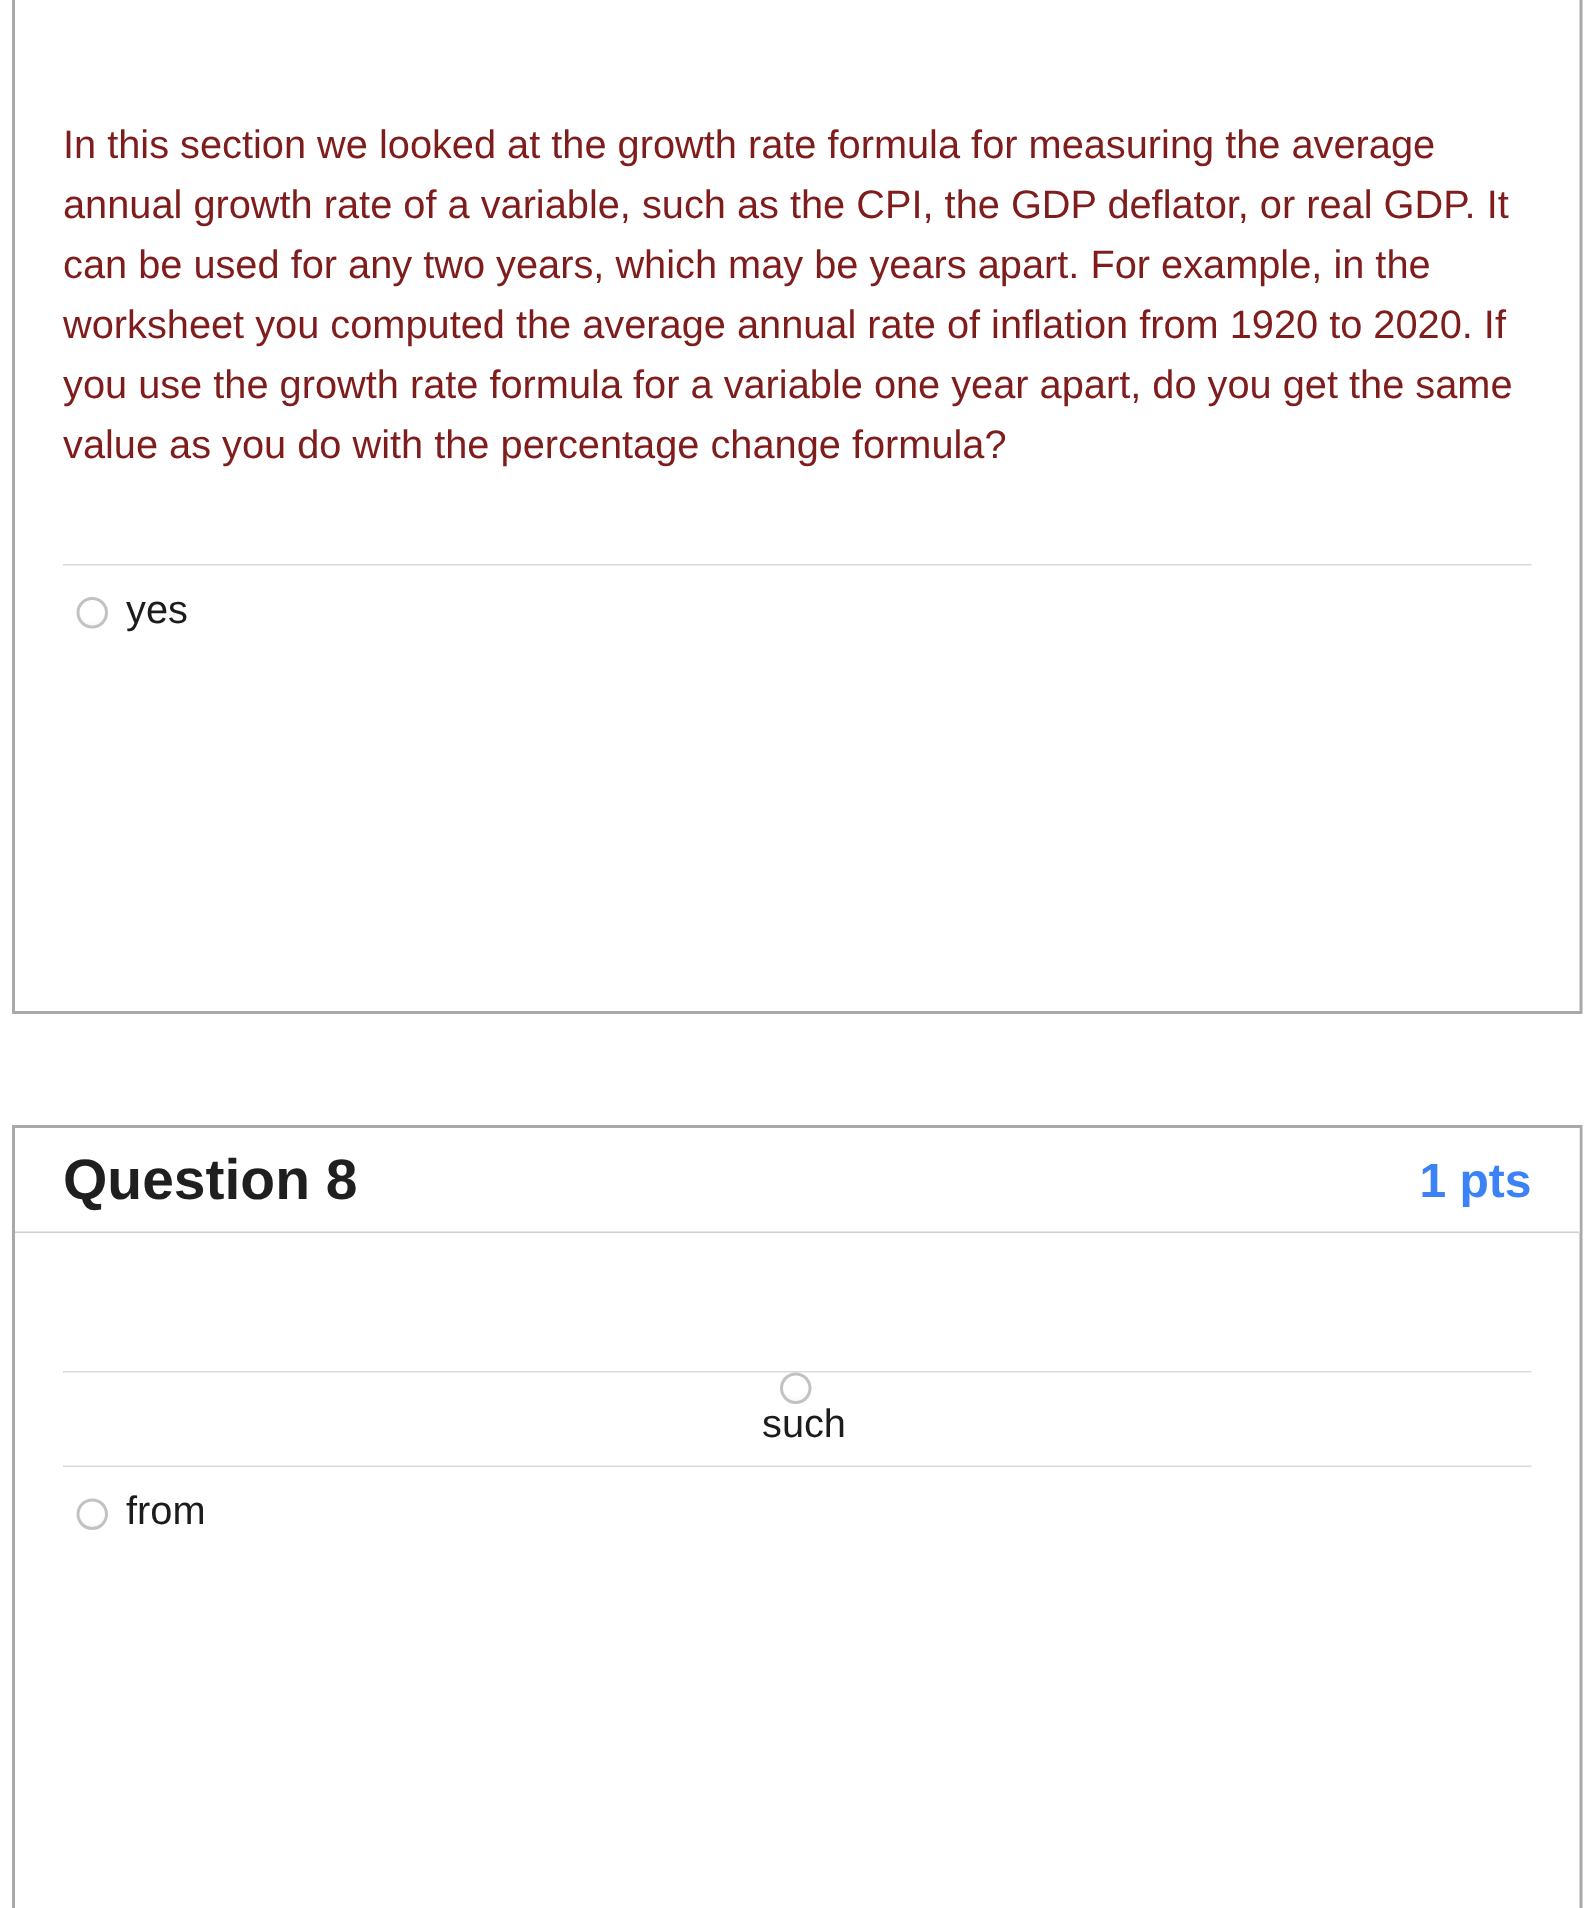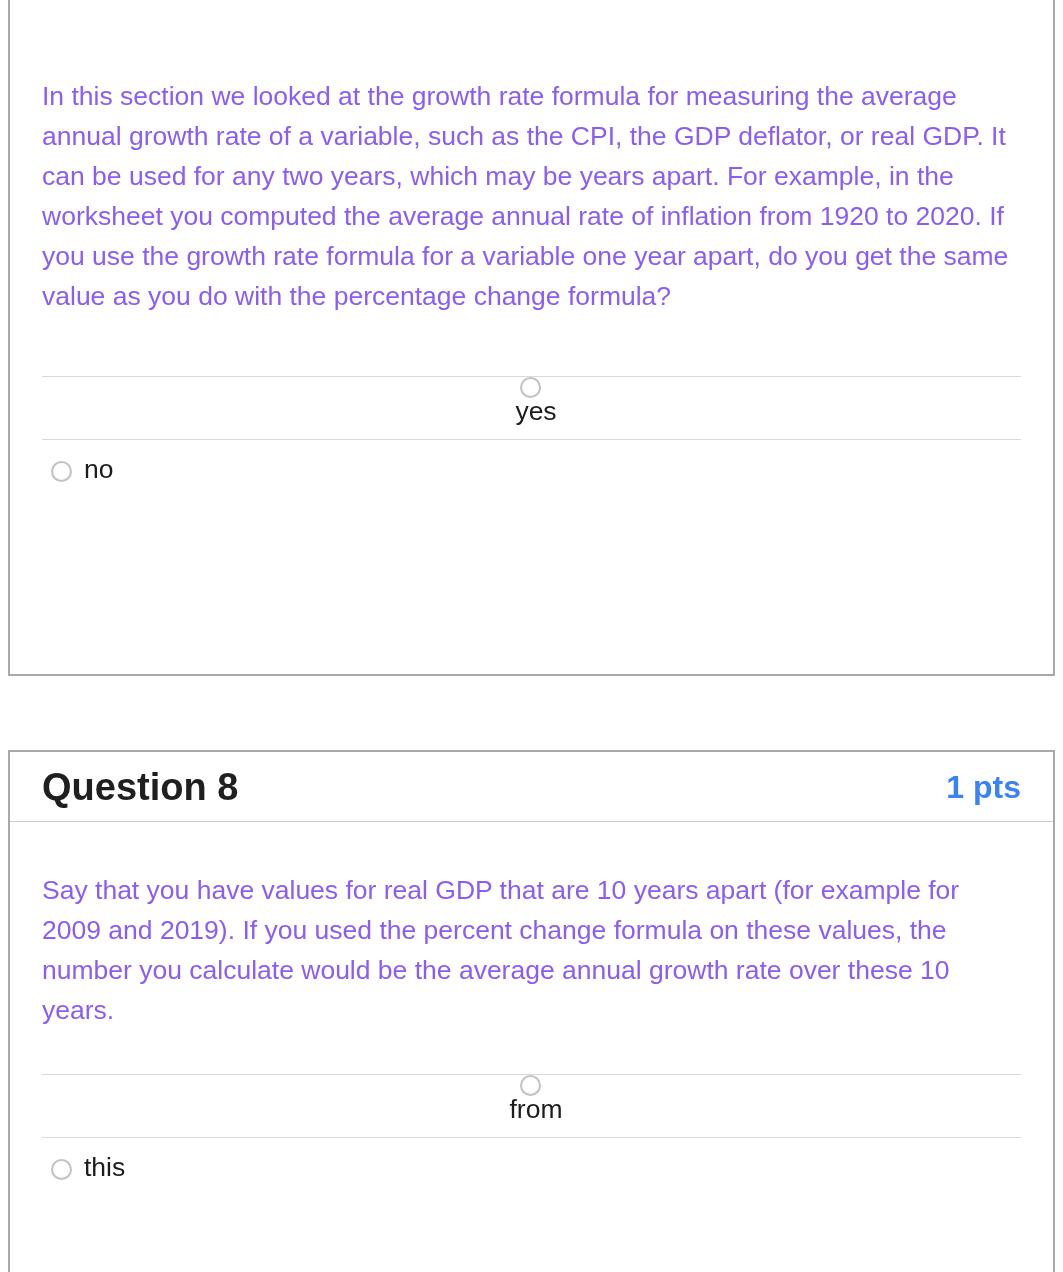--- a/index.html
+++ b/index.html
@@ -65,21 +65,21 @@
   .card-above .question-body {
     padding-top: 110px;
   }
   .card-q8 .question-body {
     padding-top: 48px;
   }
   .question-text {
     margin: 0 0 20px 0;
     font-size: 26.5px;
     line-height: 40px;
-    color: #8b5cf6;
+    color: #7f1d1d;
     white-space: pre-line;
     max-width: 979px;
   }
   .answer-options {
     margin-top: 44px;
     border-top: 1px solid #d9d9d9;
   }
   .card-above .answer-options {
     margin-top: 60px;
   }
@@ -123,46 +123,38 @@
 can be used for any two years, which may be years apart. For example, in the
 worksheet you computed the average annual rate of inflation from 1920 to 2020. If
 you use the growth rate formula for a variable one year apart, do you get the same
 value as you do with the percentage change formula?</p>
 
       <div class="answer-options">
         <div class="answer-row">
           <span class="radio-circle"></span>
           <span class="answer-label">yes</span>
         </div>
-        <div class="answer-row">
-          <span class="radio-circle"></span>
-          <span class="answer-label">no</span>
-        </div>
       </div>
     </div>
   </section>
 
   <section class="question-card card-q8">
     <header class="question-header">
       <h2 class="question-title">Question 8</h2>
       <span class="question-points">1 pts</span>
     </header>
 
     <div class="question-body">
-      <p class="question-text">Say that you have values for real GDP that are 10 years apart (for example for
-2009 and 2019). If you used the percent change formula on these values, the
-number you calculate would be the average annual growth rate over these 10
-years.</p>
 
       <div class="answer-options">
         <div class="answer-row">
           <span class="radio-circle"></span>
-          <span class="answer-label">from</span>
+          <span class="answer-label">such</span>
         </div>
         <div class="answer-row">
           <span class="radio-circle"></span>
-          <span class="answer-label">this</span>
+          <span class="answer-label">from</span>
         </div>
       </div>
     </div>
   </section>
 
 </div>
 
 </body></html>

